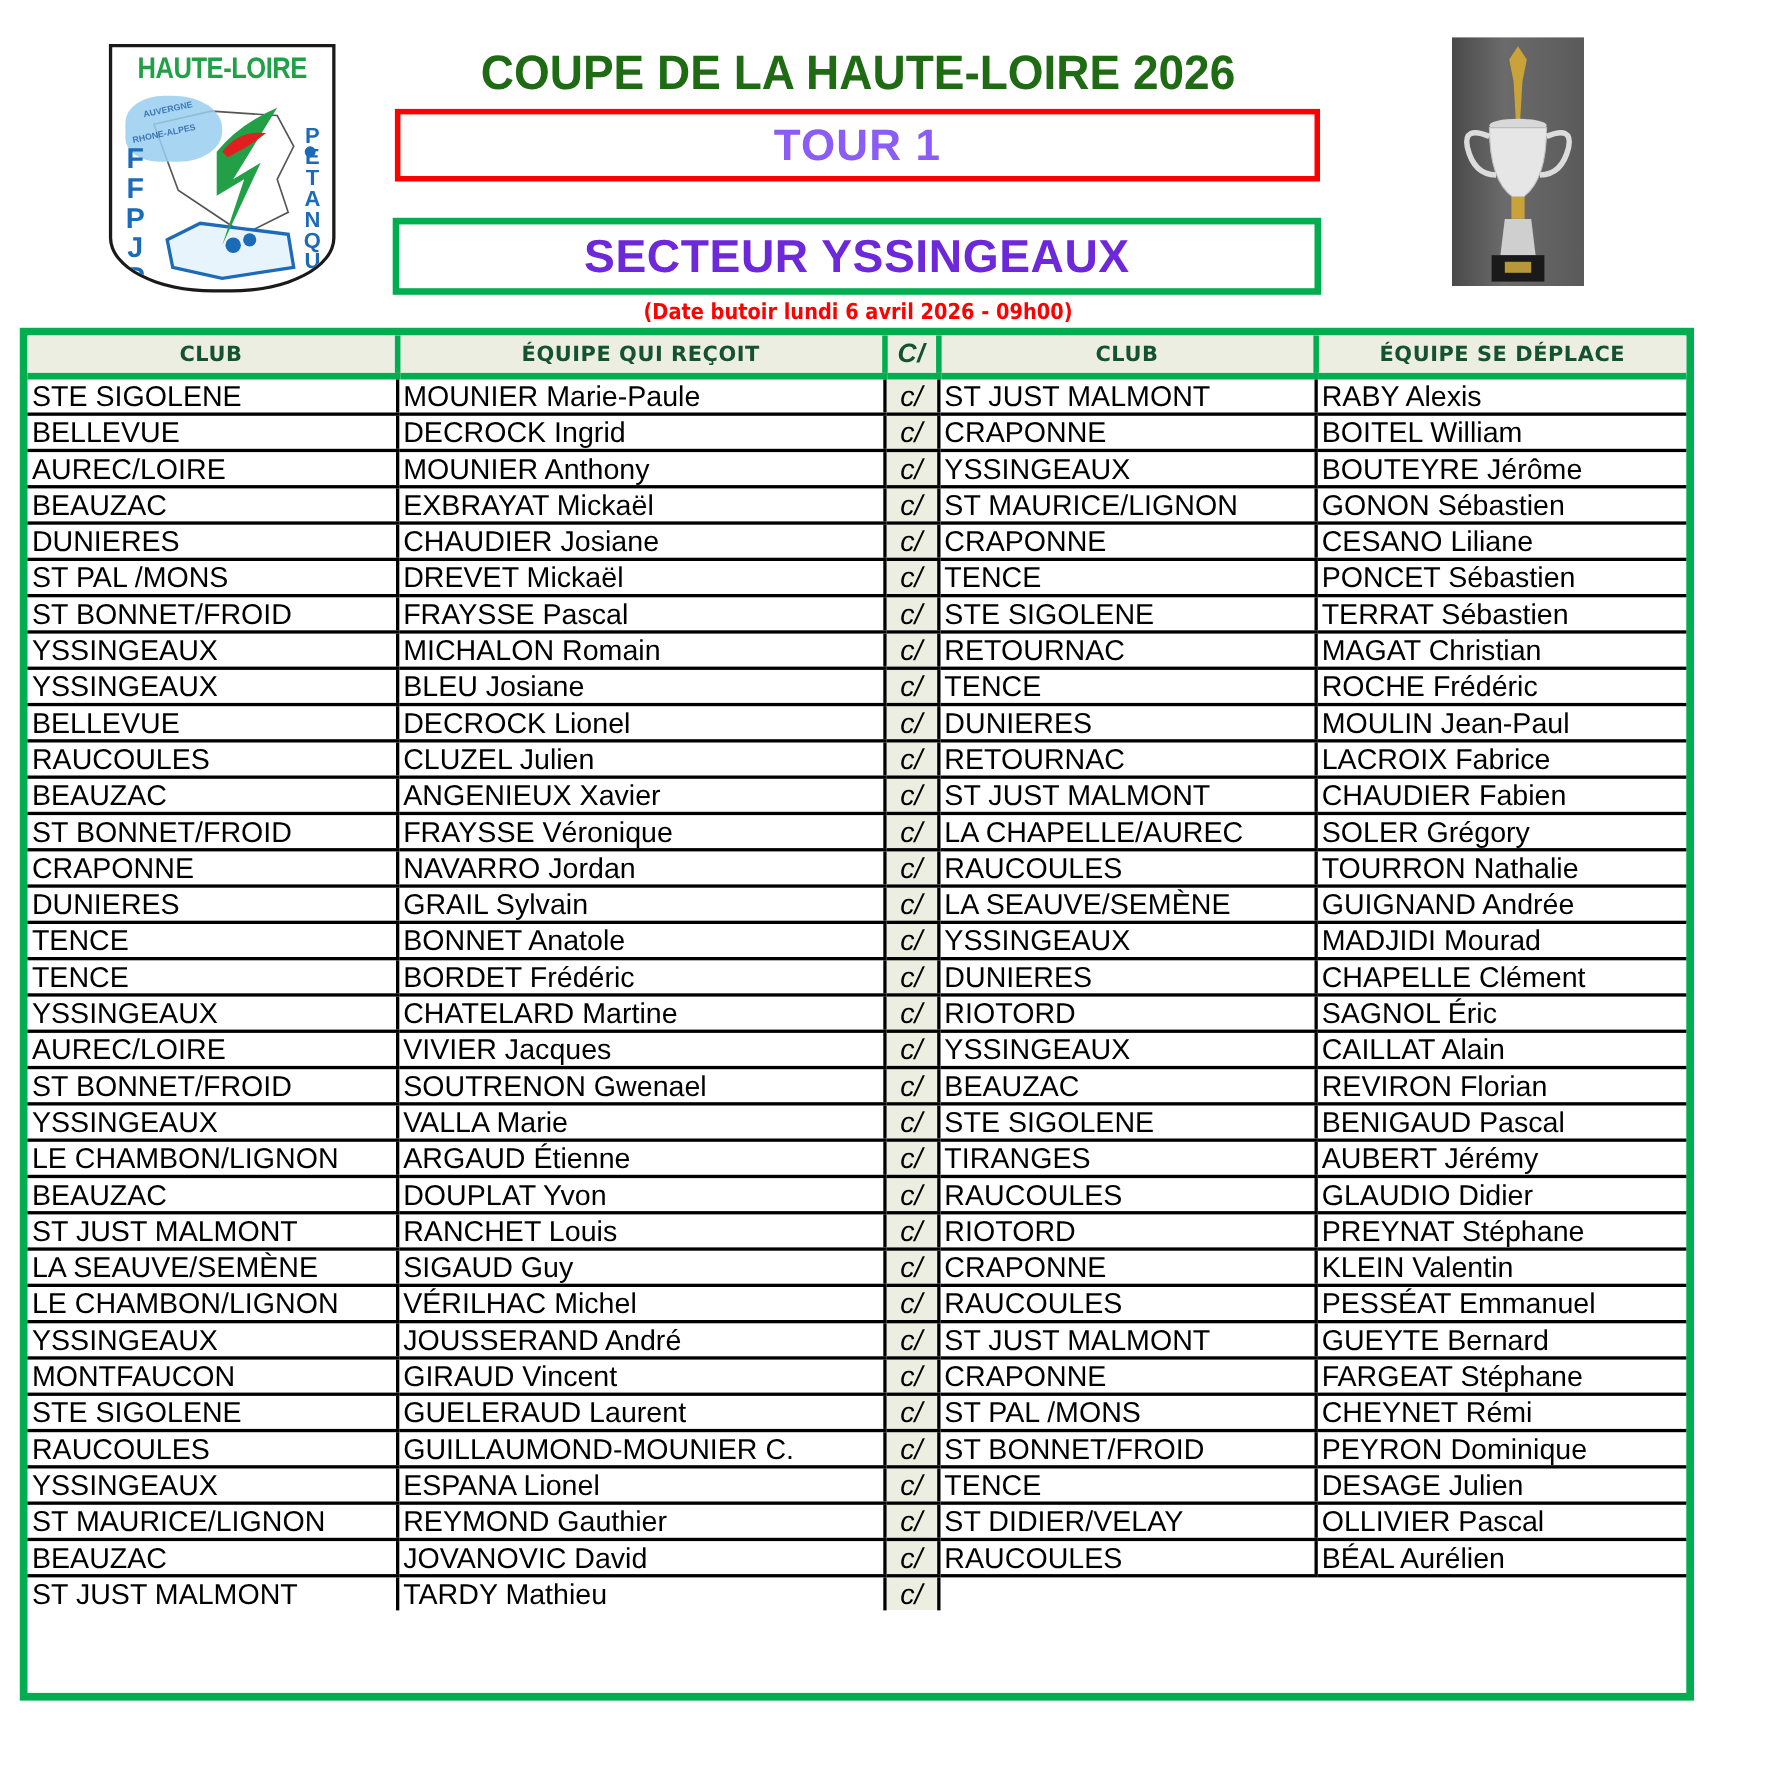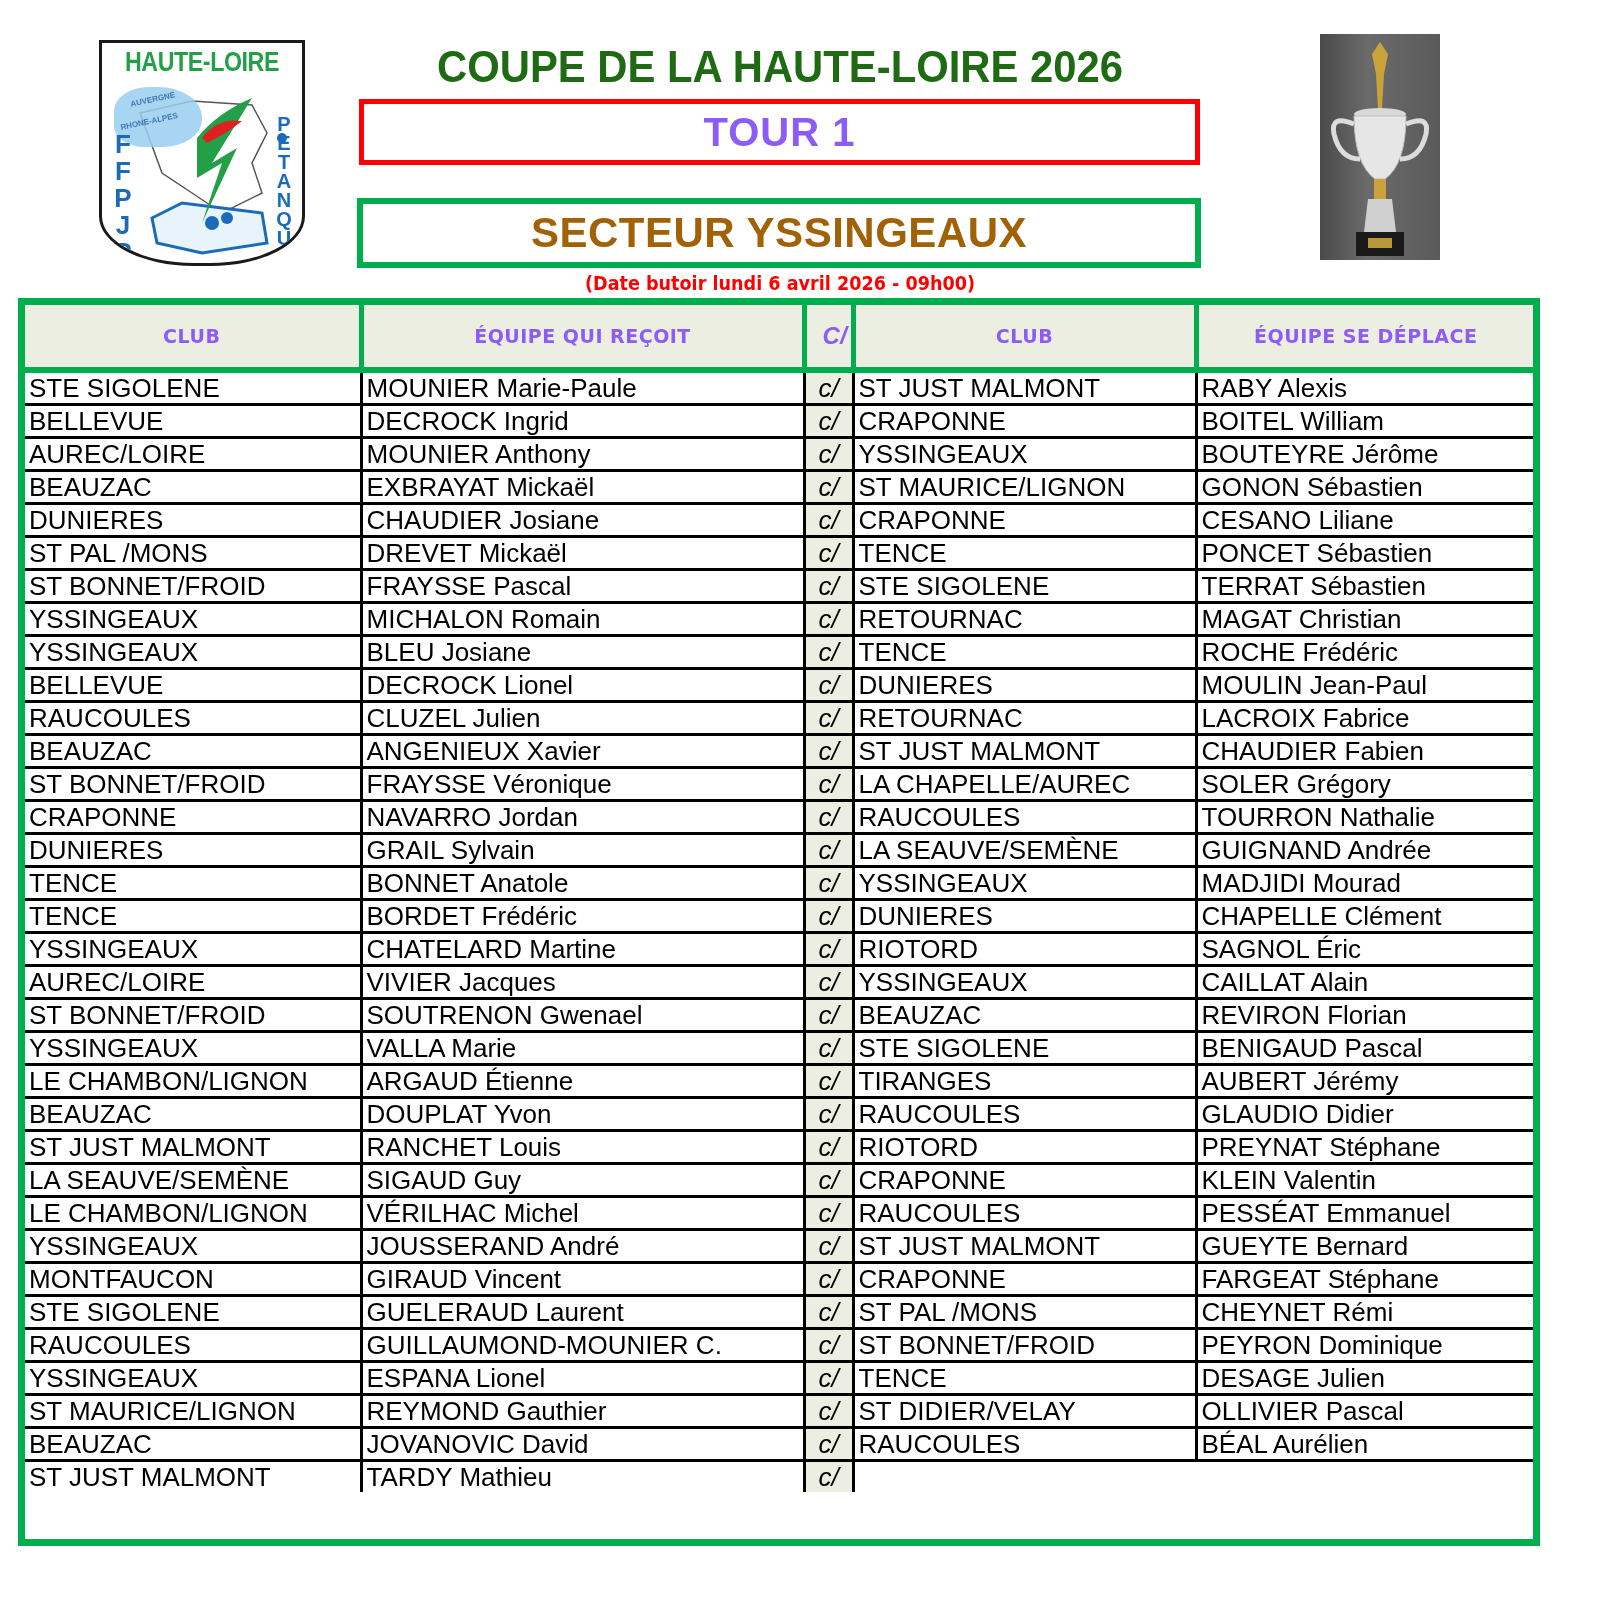--- a/index.html
+++ b/index.html
@@ -10,34 +10,34 @@
   .logo .region { position: absolute; left: 12px; top: 44px; width: 88px; height: 60px; background: #9ad0f0; border-radius: 40% 50% 45% 35%; }
   .logo .region span { position: absolute; font-size: 8px; font-weight: bold; color: #1b5fa8; transform: rotate(-12deg); }
   .logo .vl { position: absolute; left: 10px; top: 88px; color: #1b6bb8; font-weight: bold; font-size: 26px; line-height: 27px; width: 22px; text-align: center; }
   .logo .vr { position: absolute; right: 8px; top: 72px; color: #1b6bb8; font-weight: bold; font-size: 20px; line-height: 19px; width: 20px; text-align: center; }
   .logo svg { position: absolute; left: 0; top: 0; }
 
   .title { position: absolute; left: 370px; top: 42px; width: 820px; text-align: center; color: #1f6b14; font-weight: bold; font-size: 44px; letter-spacing: 0px; transform: scaleX(0.95); }
   .box-red { position: absolute; left: 359px; top: 99px; width: 841px; height: 66px; border: 5px solid #ff0000; box-sizing: border-box; text-align: center; }
   .box-red span { color: #8b5cf6; font-weight: bold; font-size: 40px; line-height: 56px; letter-spacing: 1px; }
   .box-green { position: absolute; left: 357px; top: 198px; width: 844px; height: 70px; border: 6px solid #00ad4f; box-sizing: border-box; text-align: center; }
-  .box-green span { color: #a16207; font-weight: bold; font-size: 42px; line-height: 58px; letter-spacing: 0.5px; }
+  .box-green span { color: #6d28d9; font-weight: bold; font-size: 42px; line-height: 58px; letter-spacing: 0.5px; }
   .deadline { position: absolute; left: 360px; top: 271px; width: 840px; text-align: center; color: #ff0000; font-weight: bold; font-size: 20px; font-family: "DejaVu Sans", sans-serif; transform: scaleX(0.88); }
 
   .trophy { position: absolute; left: 1320px; top: 34px; width: 120px; height: 226px; background: linear-gradient(90deg, #4a4a4a, #6b6b6b 40%, #5a5a5a); }
   .trophy svg { position: absolute; left: 0; top: 0; }
 
   .table-wrap { position: absolute; left: 18px; top: 298px; width: 1522px; height: 1248px; border: 7px solid #00ad4f; box-sizing: border-box; background: #ffffff; }
   table { border-collapse: collapse; table-layout: fixed; width: 100%; }
   col.c1 { width: 336px; }
   col.c2 { width: 443px; }
   col.c3 { width: 49px; }
   col.c4 { width: 343px; }
   col.c5 { width: 337px; }
-  th { background: #ebeee0; height: 30px; font-family: "DejaVu Sans", sans-serif; font-weight: bold; font-size: 19px; color: #8b5cf6; border-left: 5px solid #00ad4f; border-bottom: 6px solid #00ad4f; padding: 16px; letter-spacing: 0.5px; }
+  th { background: #ebeee0; height: 30px; font-family: "DejaVu Sans", sans-serif; font-weight: bold; font-size: 19px; color: #14532d; border-left: 5px solid #00ad4f; border-bottom: 6px solid #00ad4f; padding: 2px; letter-spacing: 0.5px; }
   th:first-child { border-left: none; }
   th.vs-h { font-style: italic; font-family: "Liberation Sans", sans-serif; font-size: 24px; }
   td { height: 31.3px; padding: 0 0 0 4px; font-size: 26px; color: #000; border-bottom: 3px solid #000; border-left: 3px solid #000; white-space: nowrap; overflow: hidden; line-height: 30px; box-sizing: border-box; }
   td:first-child { border-left: none; }
   td.vs { background: #ebeee0; font-style: italic; text-align: center; padding: 0; }
   tr.last td { border-bottom: none; }
   td.empty { border-left: 3px solid #000; }
 </style>
 </head>
 <body>

